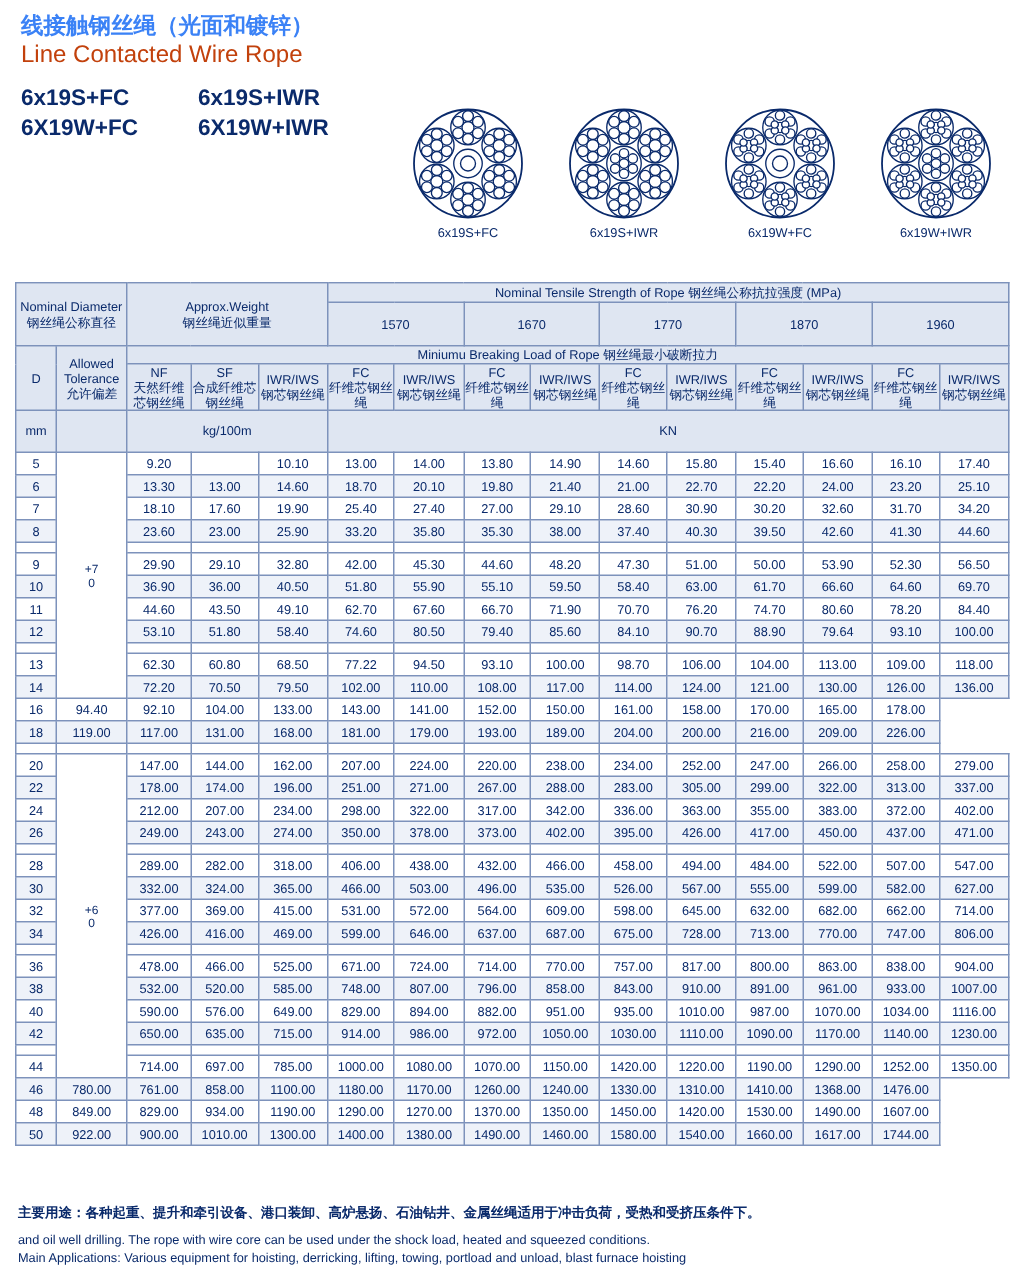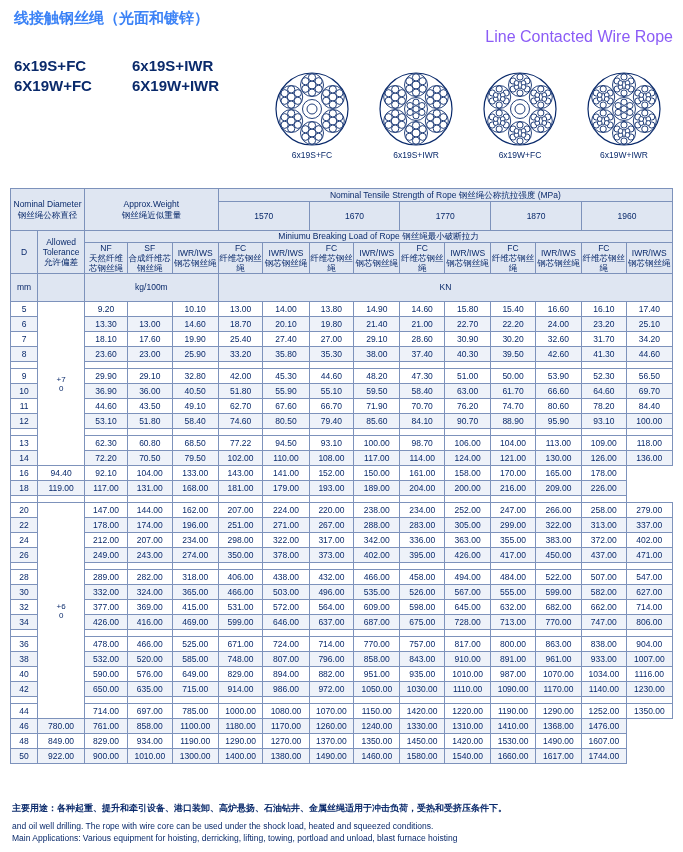--- a/index.html
+++ b/index.html
@@ -14,21 +14,21 @@
   }
   .page { width: 683px; height: 852px; position: relative; padding: 8px 10px; }
 
   
   .title-block { padding-left: 4px; }
   .title-cn {
     font-size: 15px; font-weight: bold; color: #3b82f6;
     letter-spacing: 0px; line-height: 19px;
   }
   .title-en {
-    font-size: 16px; color: #8b5cf6; line-height: 19px; text-align: right;
+    font-size: 16px; color: #c2410c; line-height: 19px;
   }
 
   .codes {
     margin-top: 10px; padding-left: 4px;
     font-size: 15px; font-weight: bold; color: #0a2a6b;
     line-height: 20px;
   }
   .codes .row { display: flex; }
   .codes .c1 { width: 118px; }
   .codes .c2 { width: 140px; }
@@ -703,21 +703,21 @@
           <td>53.10</td>
           <td>51.80</td>
           <td>58.40</td>
           <td>74.60</td>
           <td>80.50</td>
           <td>79.40</td>
           <td>85.60</td>
           <td>84.10</td>
           <td>90.70</td>
           <td>88.90</td>
-          <td>95.90</td>
+          <td>79.64</td>
           <td>93.10</td>
           <td>100.00</td>
         </tr>
         <tr class="gap">
           <td></td>
           <td></td>
           <td></td>
           <td></td>
           <td></td>
           <td></td>

